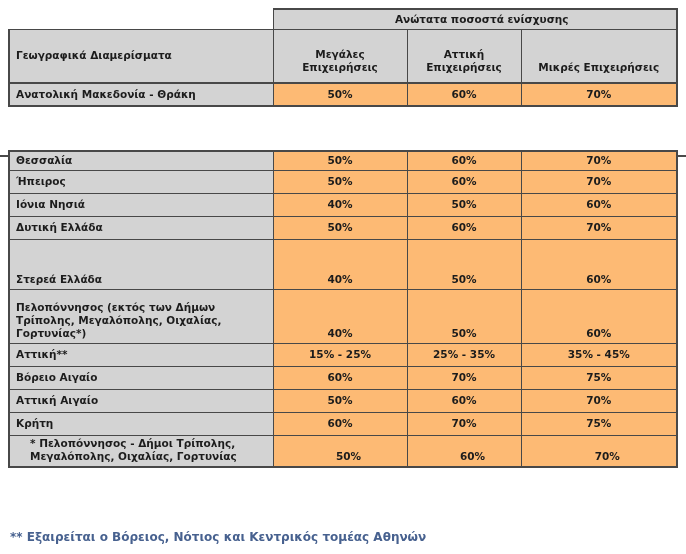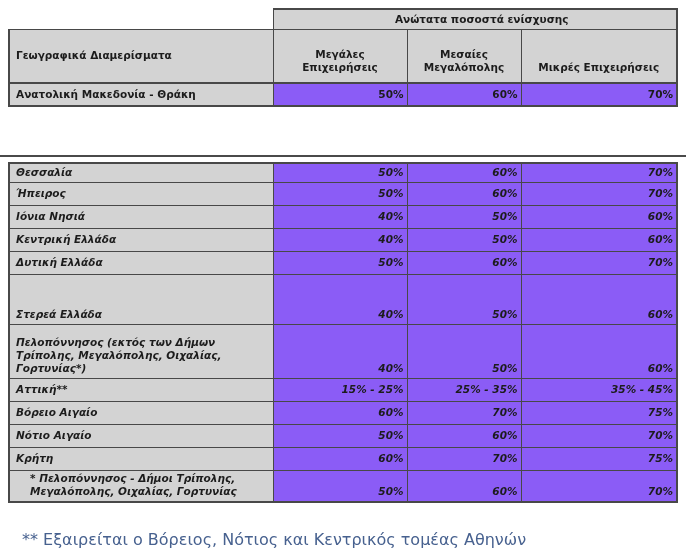--- a/index.html
+++ b/index.html
@@ -9,38 +9,38 @@
     background: #ffffff;
     font-family: "DejaVu Sans", "Liberation Sans", sans-serif;
   }
   .page { position: relative; width: 686px; height: 554px; overflow: hidden; background: #fff; }
 
   
   .split-line { position: absolute; left: 0; top: 155px; width: 686px; height: 2px; background: #4a4a4a; }
 
   table { border-collapse: collapse; table-layout: fixed; position: absolute; left: 8px; }
   .tblA { top: 8px; }
-  .tblB { top: 162px; font-style: italic; }
+  .tblB { top: 150px; }
 
   td {
     border: 1px solid #484848;
     font-weight: bold;
     color: #1c1c1c;
     font-size: 10.5px;
     line-height: 13px;
     padding: 1px 3px;
     vertical-align: middle;
     overflow: hidden;
   }
 
   
   td.blank  { border-top-style: hidden; border-left-style: hidden; background: #fff; }
   td.ghead  { background: #d3d3d3; text-align: center; }
   td.region { background: #d3d3d3; text-align: left; padding-left: 6px; }
-  td.val    { background: #8b5cf6; text-align: right; }
+  td.val    { background: #fdba74; text-align: center; }
 
   
   td:first-child { border-left-width: 2px; }
   td:last-child  { border-right-width: 2px; }
   .tblA td.span-head { border-top-width: 2px; padding-left: 17px; }
   .tblA tr:last-child td { border-bottom-width: 2px; }
   .tblB tr:first-child td { border-top-width: 2px; }
   .tblB tr:last-child td { border-bottom-width: 2px; padding-left: 20px; }
   tr.colhead td { border-bottom-width: 2px; }
 
@@ -50,22 +50,22 @@
   tr.colhead td.region-head { vertical-align: middle; padding-bottom: 1px; }
   tr.rh-norm td   { height: 23px; }
   tr.rh-short td  { height: 17px; }
   tr.rh-b1 td     { height: 19px; }
   tr.rh-tall td   { height: 50px; }
   tr.rh-xtall td  { height: 54px; }
   tr.rh-two td    { height: 27px; }
   tr.vb td        { vertical-align: bottom; padding-bottom: 3px; }
 
   .footnote {
-    position: absolute; left: 22px; top: 530px;
-    color: #47618f; font-weight: normal; font-size: 16px;
+    position: absolute; left: 10px; top: 530px;
+    color: #47618f; font-weight: bold; font-size: 12px;
   }
 </style>
 </head>
 <body>
 
 <div class="page">
 
   <div class="split-line"></div>
 
   <table class="tblA">
@@ -76,21 +76,21 @@
         <col style="width:156px">
       </colgroup>
     <tbody>
         <tr class="rh-span">
       <td class="blank"></td>
       <td class="ghead span-head" colspan="3">Ανώτατα ποσοστά ενίσχυσης</td>
     </tr>
     <tr class="colhead">
       <td class="region region-head">Γεωγραφικά Διαμερίσματα</td>
       <td class="ghead">Μεγάλες Επιχειρήσεις</td>
-      <td class="ghead">Μεσαίες Μεγαλόπολης</td>
+      <td class="ghead">Αττική Επιχειρήσεις</td>
       <td class="ghead">Μικρές Επιχειρήσεις</td>
     </tr>
     <tr class="rh-norm">
       <td class="region">Ανατολική Μακεδονία - Θράκη</td>
       <td class="val">50%</td>
       <td class="val">60%</td>
       <td class="val">70%</td>
     </tr>
   </tbody>
     </table>
@@ -115,26 +115,20 @@
       <td class="val">60%</td>
       <td class="val">70%</td>
     </tr>
     <tr class="rh-norm">
       <td class="region">Ιόνια Νησιά</td>
       <td class="val">40%</td>
       <td class="val">50%</td>
       <td class="val">60%</td>
     </tr>
     <tr class="rh-norm">
-      <td class="region">Κεντρική Ελλάδα</td>
-      <td class="val">40%</td>
-      <td class="val">50%</td>
-      <td class="val">60%</td>
-    </tr>
-    <tr class="rh-norm">
       <td class="region">Δυτική Ελλάδα</td>
       <td class="val">50%</td>
       <td class="val">60%</td>
       <td class="val">70%</td>
     </tr>
     <tr class="rh-tall vb">
       <td class="region">Στερεά Ελλάδα</td>
       <td class="val">40%</td>
       <td class="val">50%</td>
       <td class="val">60%</td>
@@ -151,21 +145,21 @@
       <td class="val">25% - 35%</td>
       <td class="val">35% - 45%</td>
     </tr>
     <tr class="rh-norm">
       <td class="region">Βόρειο Αιγαίο</td>
       <td class="val">60%</td>
       <td class="val">70%</td>
       <td class="val">75%</td>
     </tr>
     <tr class="rh-norm">
-      <td class="region">Νότιο Αιγαίο</td>
+      <td class="region">Αττική Αιγαίο</td>
       <td class="val">50%</td>
       <td class="val">60%</td>
       <td class="val">70%</td>
     </tr>
     <tr class="rh-norm">
       <td class="region">Κρήτη</td>
       <td class="val">60%</td>
       <td class="val">70%</td>
       <td class="val">75%</td>
     </tr>

